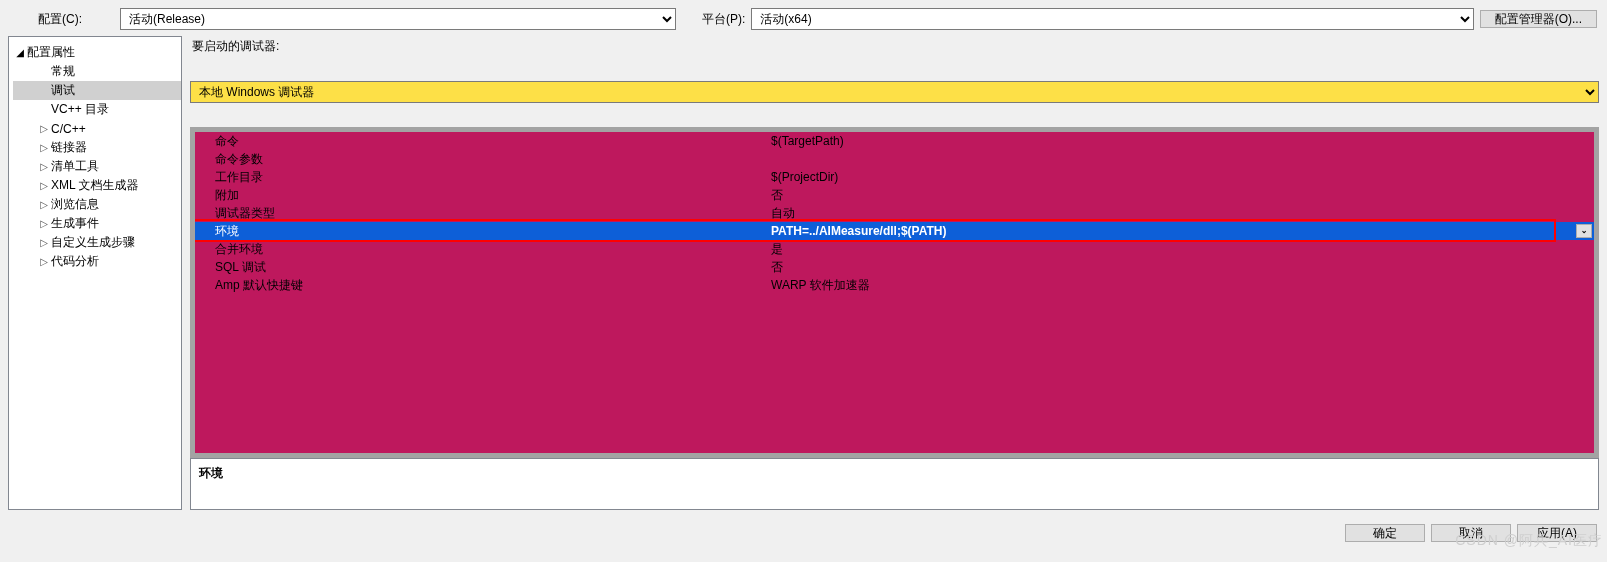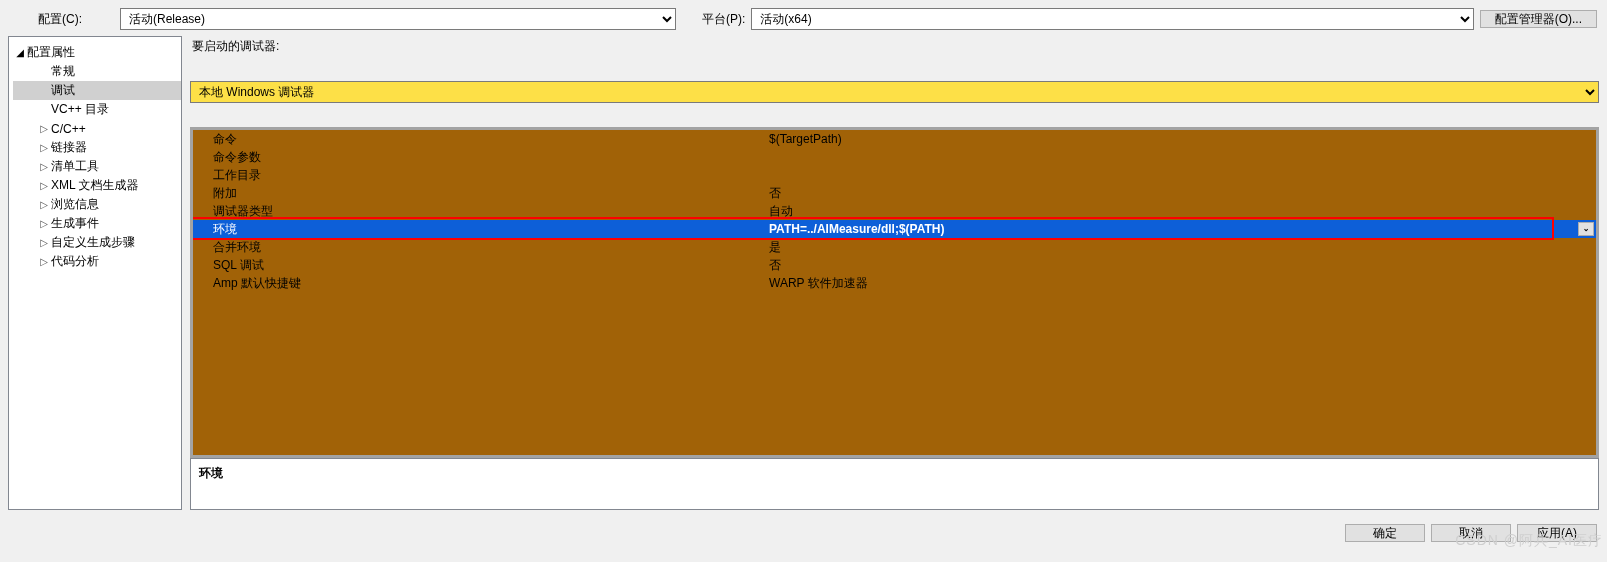--- a/index.html
+++ b/index.html
@@ -89,22 +89,22 @@
       padding: 0 4px;
     }
     .prop-grid-wrap {
       flex: 1;
       display: flex;
       flex-direction: column;
       min-height: 0;
     }
     .prop-grid {
       flex: 1;
-      background: #a16207;
-      border: 3px solid #a3a3a3;
+      background: #be185d;
+      border: 5px solid #a3a3a3;
       position: relative;
       overflow: hidden;
     }
     .prop-rows { position: absolute; inset: 0; }
     .prop-row {
       display: flex;
       height: 18px;
       line-height: 18px;
       font-size: 12px;
     }
@@ -248,20 +248,21 @@
           <div class="prop-row">
             <div class="cell-name">命令</div>
             <div class="cell-value">$(TargetPath)</div>
           </div>
           <div class="prop-row">
             <div class="cell-name">命令参数</div>
             <div class="cell-value"></div>
           </div>
           <div class="prop-row">
             <div class="cell-name">工作目录</div>
+            <div class="cell-value">$(ProjectDir)</div>
           </div>
           <div class="prop-row">
             <div class="cell-name">附加</div>
             <div class="cell-value">否</div>
           </div>
           <div class="prop-row">
             <div class="cell-name">调试器类型</div>
             <div class="cell-value">自动</div>
           </div>
           <div class="prop-row sel">

